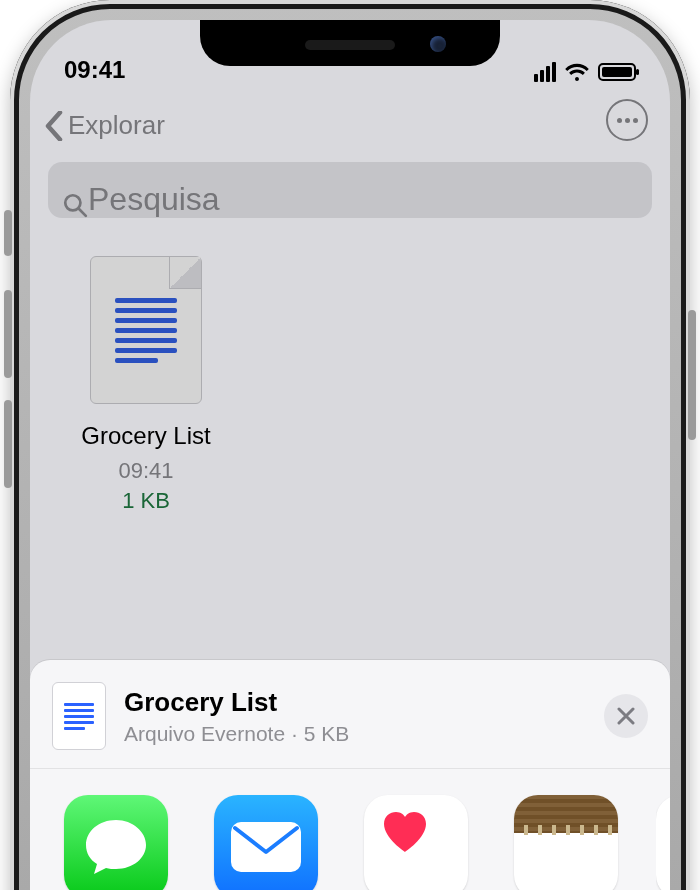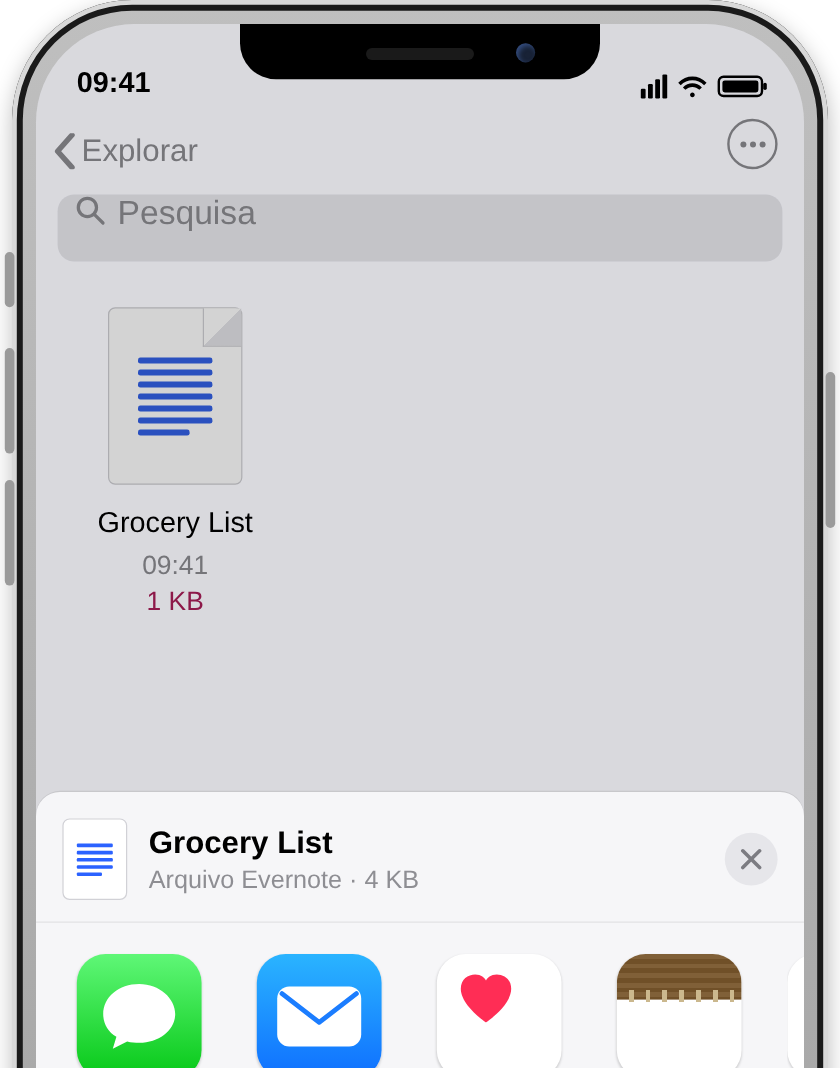--- a/index.html
+++ b/index.html
@@ -56,41 +56,41 @@
   .app-dimmed { filter: brightness(.92) saturate(.85); }
 
   .navbar { display:flex; align-items:center; justify-content:center; position:relative; height:72px; }
   .nav-title { font-size:28px; font-weight:700; color:#000; }
   .nav-back { position:absolute; left:14px; display:flex; align-items:center; gap:4px; color:#8e8e93; font-size:26px;margin-top:11px; }
   .nav-back svg { width:20px; height:30px; }
   .nav-more { position:absolute; right:22px; width:42px; height:42px; border:2.5px solid #8e8e93; border-radius:50%; display:flex; align-items:center; justify-content:center; color:#8e8e93; letter-spacing:2px; }
   .nav-more span { display:flex; gap:3px; }
   .nav-more i { width:5px; height:5px; background:#8e8e93; border-radius:50%; display:block; }
 
-  .searchbar { margin:6px 18px 16px; height:56px; background:rgba(120,120,128,.18); border-radius:14px; display:flex; align-items:flex-start; padding:0 14px; gap:10px; color:#8e8e93; font-size:28px; }
+  .searchbar { margin:6px 18px 16px; height:56px; background:rgba(120,120,128,.18); border-radius:14px; display:flex; align-items:flex-end; padding:0 14px; gap:0; color:#8e8e93; font-size:32px; }
   .searchbar svg { width:26px; height:26px; flex:none; }
 
   .files-grid { padding:10px 26px; }
   .file-item { width:180px; text-align:center; }
   .file-thumb {
     width:112px; height:148px; margin:12px auto 18px; background:#fff;
     border:1px solid #d1d1d6; border-radius:6px; position:relative;
     display:flex; align-items:center; justify-content:center;
   }
   .file-thumb .fold {
     position:absolute; top:0; right:0; width:32px; height:32px;
     background:linear-gradient(135deg,#fff 0 50%,#e5e5ea 50% 100%);
     border-left:1px solid #d1d1d6; border-bottom:1px solid #d1d1d6;
   }
   .file-thumb .lines { width:62px; }
   .file-thumb .lines i { display:block; height:5px; background:#2b62ff; margin:5px 0; border-radius:2px; }
   .file-thumb .lines i:last-child { width:70%; }
   .file-name { font-size:24px; color:#000; margin-bottom:8px; }
   .file-time { font-size:22px; color:#8e8e93; margin-bottom:4px; }
-  .file-size { font-size:22px; color:#be185d; }
+  .file-size { font-size:22px; color:#15803d; }
 
   
   .sheet {
     position:absolute; left:0; right:0; bottom:0; height:700px;
     background:#f6f6f8; border-top-left-radius:20px; border-top-right-radius:20px;
     z-index:10;
     box-shadow:0 -1px 0 rgba(0,0,0,.08);
     display:flex; flex-direction:column;
   }
   .sheet-header { display:flex; align-items:center; padding:22px 22px 18px; gap:18px; border-bottom:1px solid rgba(0,0,0,.08); }
@@ -212,21 +212,21 @@
           <div class="mini">
               <i></i>
               <i></i>
               <i></i>
               <i></i>
               <i></i>
             </div>
         </div>
         <div class="sheet-titles">
           <div class="sheet-title">Grocery List</div>
-          <div class="sheet-sub">Arquivo Evernote · 4 KB</div>
+          <div class="sheet-sub">Arquivo Evernote · 5 KB</div>
         </div>
         <div class="close-pill">
           <svg viewBox="0 0 18 18">
               <path d="M2 2l14 14M16 2 2 16" stroke="#7c7c82" stroke-width="3" stroke-linecap="round"></path>
             </svg>
         </div>
       </div>
 
       <div class="sheet-apps">
         <div class="app">

